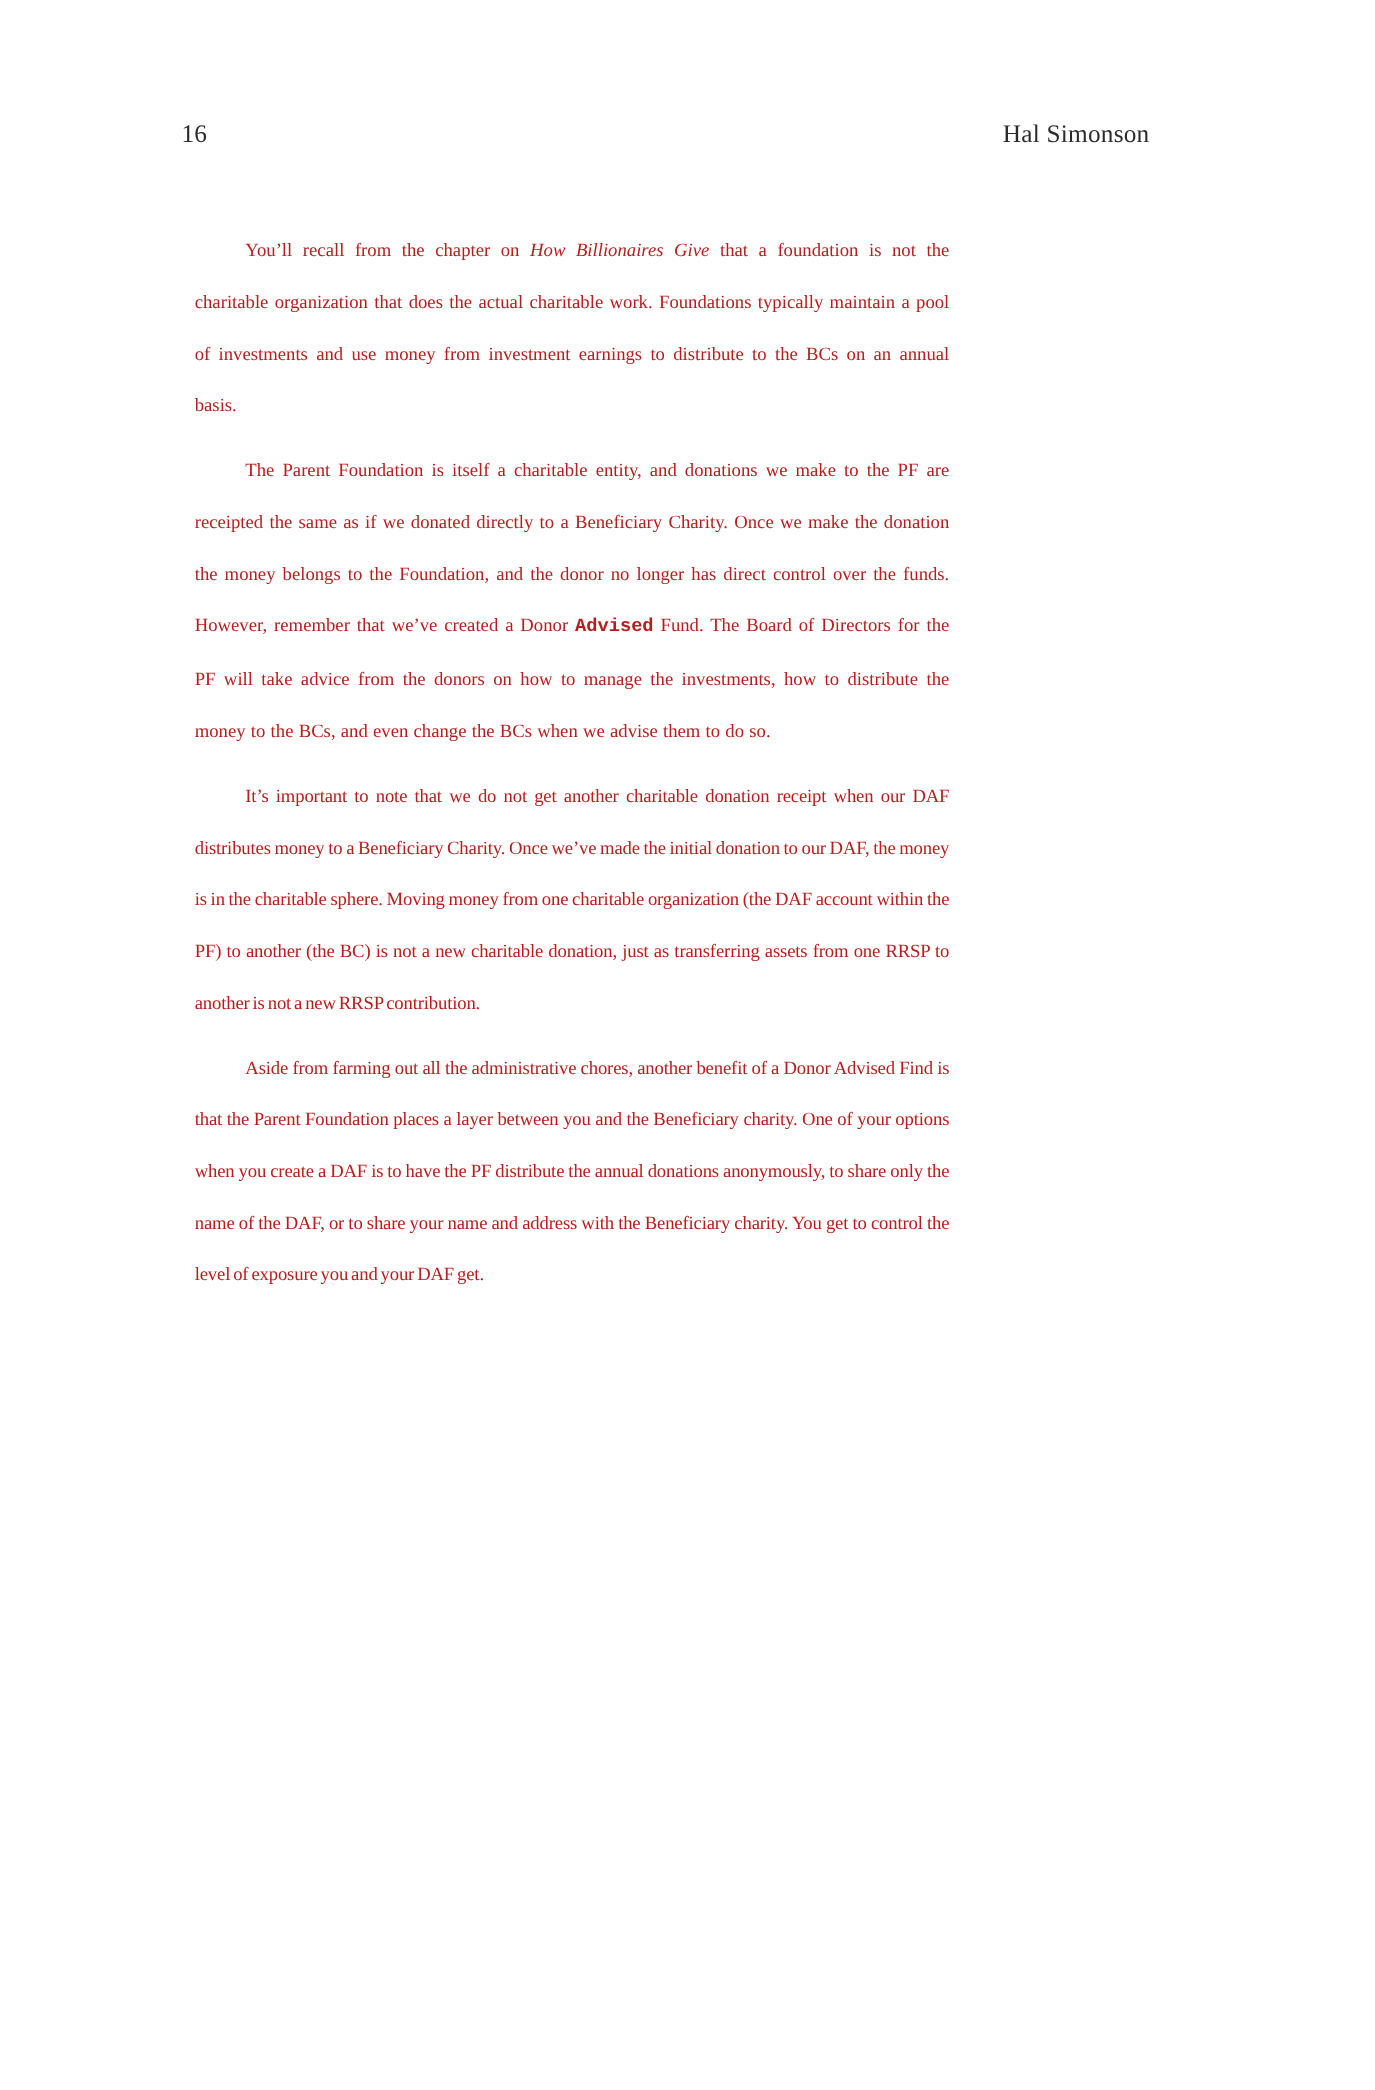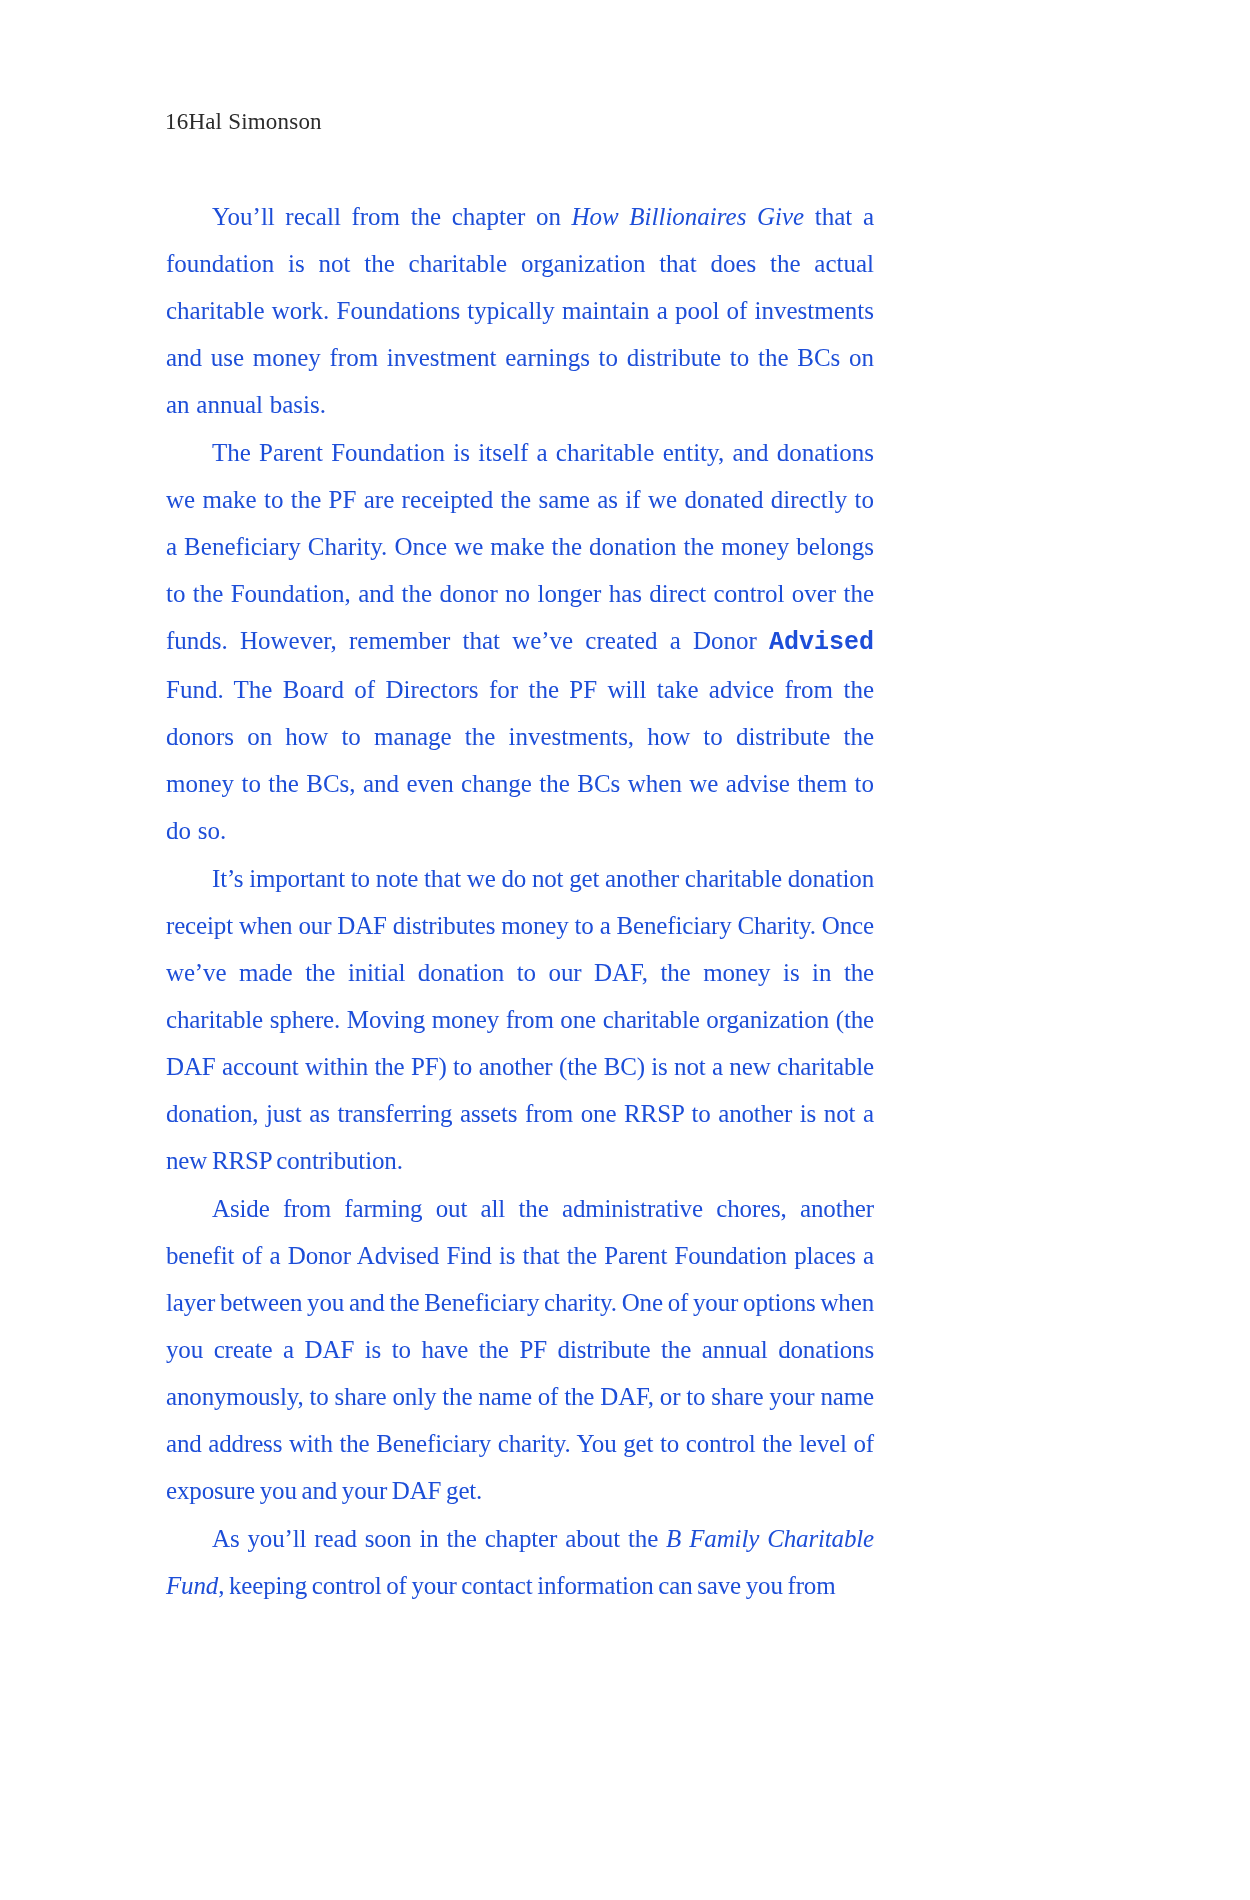--- a/index.html
+++ b/index.html
@@ -25,48 +25,48 @@
   }
 
   
   .running-head {
     position: absolute;
     top: 108px;
     left: 165px;
     right: 205px;
     display: flex;
     align-items: baseline;
-    justify-content: flex-start;
+    justify-content: space-between;
     font-size: 23px;
     line-height: 1.2;
     color: #2b2b2b;
     letter-spacing: 0.2px;
   }
   .folio {
     font-size: 23px;
   }
   .author-name {
     font-size: 23px;
   }
 
   
   .text-block {
     position: absolute;
     top: 192px;
     left: 165px;
     width: 710px;
   }
   p.body-para {
-    margin: 1px;
+    margin: 12px;
     text-align: justify;
     text-justify: inter-word;
-    font-size: 25px;
+    font-size: 17px;
     line-height: 47px;
     text-indent: 46px;
-    color: #1d4ed8;
+    color: #b91c1c;
     hyphens: manual;
     word-spacing: 0.5px;
   }
   p.body-para.tight {
     
     word-spacing: -1.4px;
     letter-spacing: -0.15px;
   }
   p.body-para > em {
     font-style: italic;
@@ -84,16 +84,15 @@
   <div class="running-head">
     <span class="folio">16</span>
     <span class="author-name">Hal Simonson</span>
   </div>
 
   <div class="text-block">
     <p class="body-para"><span>You’ll recall from the chapter on </span><em>How Billionaires Give</em><span> that a foundation is not the charitable organization that does the actual charitable work. Foundations typically maintain a pool of investments and use money from investment earnings to distribute to the BCs on an annual basis.</span></p>
     <p class="body-para"><span>The Parent Foundation is itself a charitable entity, and donations we make to the PF are receipted the same as if we donated directly to a Beneficiary Charity. Once we make the donation the money belongs to the Foundation, and the donor no longer has direct control over the funds. However, remember that we’ve created a Donor </span><strong>Advised</strong><span> Fund. The Board of Directors for the PF will take advice from the donors on how to manage the investments, how to distribute the money to the BCs, and even change the BCs when we advise them to do so.</span></p>
     <p class="body-para tight"><span>It’s important to note that we do not get another charitable donation receipt when our DAF distributes money to a Beneficiary Charity. Once we’ve made the initial donation to our DAF, the money is in the charitable sphere. Moving money from one charitable organization (the DAF account within the PF) to another (the BC) is not a new charitable donation, just as transferring assets from one RRSP to another is not a new RRSP contribution.</span></p>
     <p class="body-para tight"><span>Aside from farming out all the administrative chores, another benefit of a Donor Advised Find is that the Parent Foundation places a layer between you and the Beneficiary charity. One of your options when you create a DAF is to have the PF distribute the annual donations anonymously, to share only the name of the DAF, or to share your name and address with the Beneficiary charity. You get to control the level of exposure you and your DAF get.</span></p>
-    <p class="body-para tight"><span>As you’ll read soon in the chapter about the </span><em>B Family Charitable Fund</em><span>, keeping control of your contact information can save you from</span></p>
   </div>
 
 </div>
 
 </body></html>

